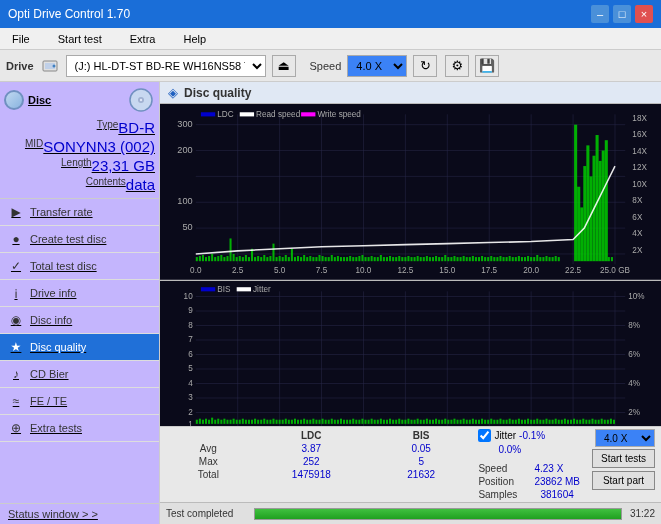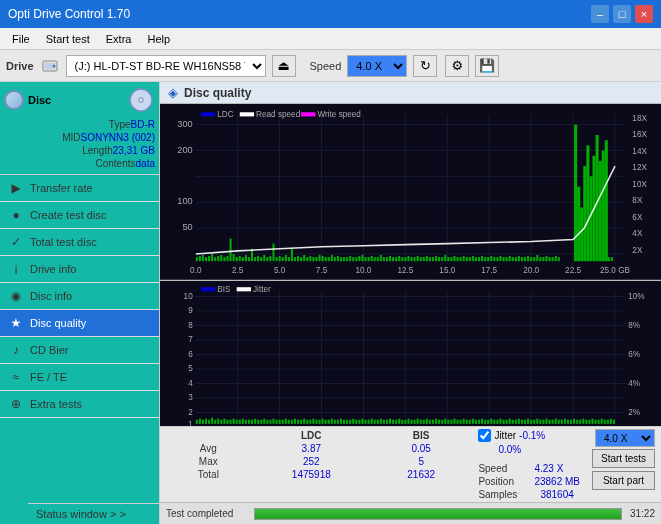--- a/index.html
+++ b/index.html
@@ -26,21 +26,21 @@
       cursor: pointer;
       display: flex; align-items: center; justify-content: center;
       border-radius: 2px;
     }
     .title-bar-btn.close { background: #e05050; }
 
     
     .menu-bar {
       background: #f0f0f0;
       display: flex;
-      gap: 0;
+      gap: 12px;
       padding: 2px 4px;
       border-bottom: 1px solid #ccc;
       height: 22px;
       align-items: center;
     }
     .menu-item {
       padding: 2px 8px;
       cursor: pointer;
       font-size: 11px;
     }
@@ -85,24 +85,25 @@
     
     .main-layout {
       display: flex;
       height: calc(524px - 28px - 22px - 32px);
     }
 
     
     .sidebar {
       width: 160px;
       min-width: 160px;
-      background: #14b8a6;
+      background: #c4b5fd;
       border-right: 1px solid #ccc;
       display: flex;
       flex-direction: column;
+      text-decoration: underline;
     }
 
     
     .disc-panel {
       padding: 4px;
       border-bottom: 1px solid #ccc;
     }
     .disc-header {
       display: flex;
       align-items: center;
@@ -112,21 +113,21 @@
     .disc-icon {
       width: 20px; height: 20px;
       border-radius: 50%;
       background: linear-gradient(135deg, #c0d8f0, #8ab4e0);
       border: 2px solid #7090c0;
       display: flex; align-items: center; justify-content: center;
     }
     .disc-title { font-weight: bold; font-size: 11px; }
     .disc-row { display: flex; justify-content: flex-end; padding: 1px 0; font-size: 10px; }
     .disc-row-label { color: #333; }
-    .disc-row-value { color: #0000cc; font-size: 10px; }
+    .disc-row-value { color: #0000cc; font-size: 15px; }
     .disc-label-row { display: flex; align-items: center; gap: 4px; padding-top: 2px; }
     .label-input { border: 1px solid #aaa; background: white; width: 85px; height: 16px; font-size: 10px; }
     .label-btn { width: 18px; height: 16px; background: #e8e8e8; border: 1px solid #aaa; cursor: pointer; font-size: 10px; display: flex; align-items: center; justify-content: center; }
 
     
     .nav-item {
       display: flex;
       align-items: center;
       padding: 5px 8px;
       cursor: pointer;
@@ -146,21 +147,20 @@
     .status-window-item {
       display: flex;
       align-items: center;
       padding: 4px 8px;
       cursor: pointer;
       font-size: 11px;
       color: #333;
       gap: 4px;
       margin-top: auto;
       border-top: 1px solid #ccc;
-      margin-left: 28px;
     }
 
     
     .content-area {
       flex: 1;
       display: flex;
       flex-direction: column;
       background: #f8f8f8;
       overflow: hidden;
     }

